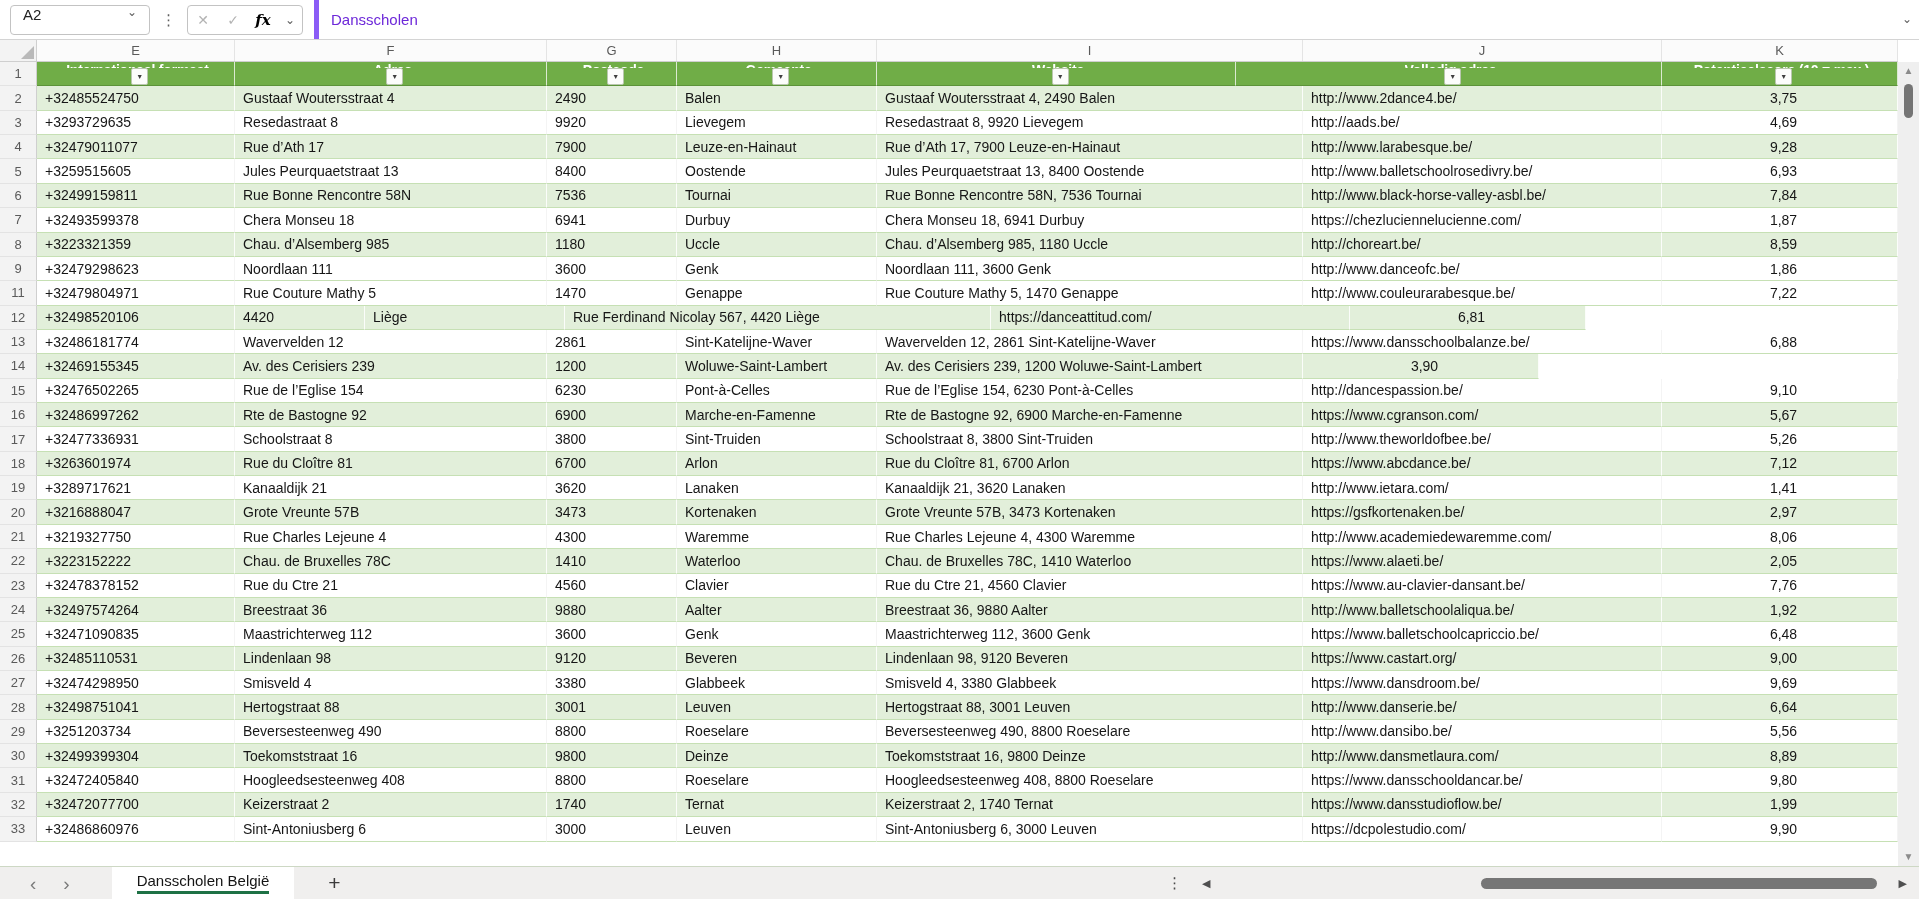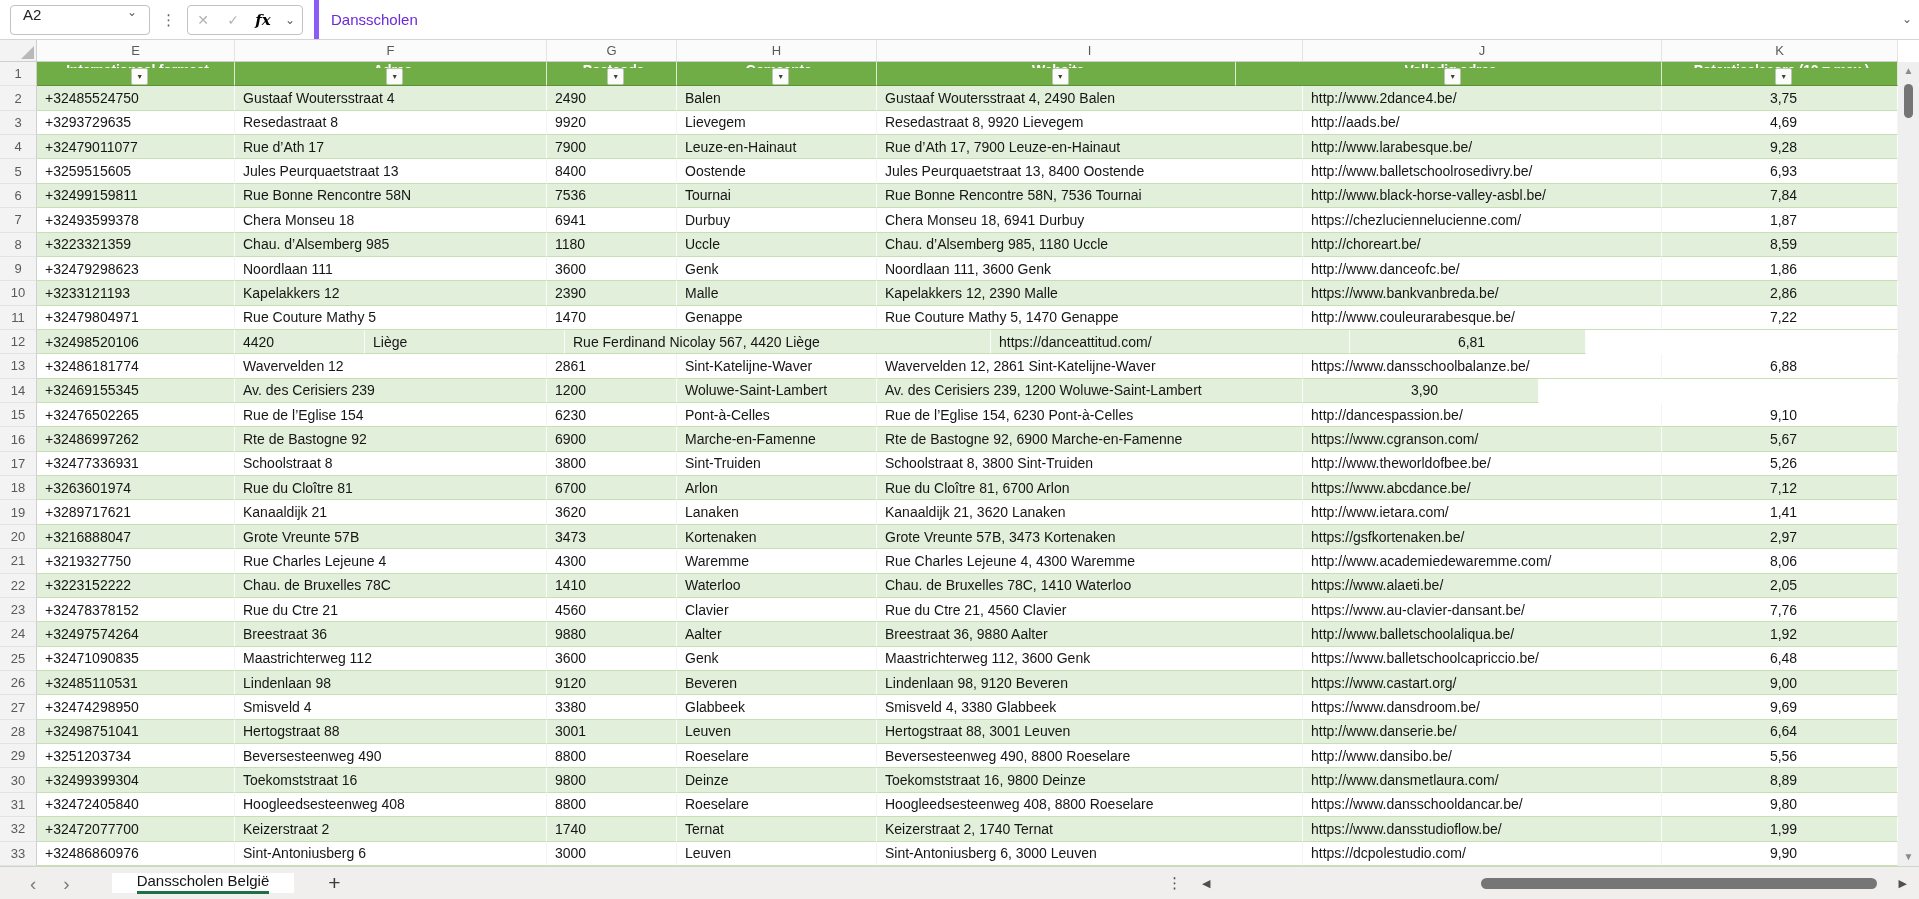--- a/index.html
+++ b/index.html
@@ -67,21 +67,21 @@
   .v-thumb { width:9px; height:34px; background:#757575; border-radius:5px; margin-top:4px; }
   .v-spacer { flex:1; }
 
   
   .bottom-bar { position:absolute; left:0; right:0; bottom:0; height:33px;
                 background:#f0efee; border-top:1px solid #cdd8c4;
                 display:flex; align-items:center; }
   .nav-chev { color:#7a7a7a; font-size:19px; line-height:1; }
   .nav-left { margin-left:30px; }
   .nav-right { margin-left:27px; }
-  .sheet-tab { height:20px; margin-left:42px; padding:0 25px; background:#fff;
+  .sheet-tab { height:33px; margin-left:42px; padding:0 25px; background:#fff;
                display:flex; align-items:center; }
   .tab-label { font-size:15px; color:#141414; padding-bottom:2px;
                border-bottom:3px solid #1e7145; }
   .add-tab { margin-left:34px; font-size:21px; color:#3c3c3c; }
   .h-area { margin-left:auto; display:flex; align-items:center; margin-right:12px; }
   .kebab2 { color:#4a4a4a; font-size:15px; margin-right:20px; }
   .h-arrow { font-size:11px; color:#4f4f4f; }
   .h-track { position:relative; width:672px; height:11px; margin:0 8px; }
   .h-thumb { position:absolute; top:0; left:262px; width:396px; height:11px;
              background:#767676; border-radius:6px; }
@@ -223,30 +223,20 @@
       </div>
       <div class="row">
         <div class="rownum">9</div>
         <div class="cell col0">+32479298623</div>
         <div class="cell col1">Noordlaan 111</div>
         <div class="cell col2">3600</div>
         <div class="cell col3">Genk</div>
         <div class="cell col4">Noordlaan 111, 3600 Genk</div>
         <div class="cell col5">http://www.danceofc.be/</div>
         <div class="cell col6 center">1,86</div>
-      </div>
-      <div class="row band">
-        <div class="rownum">10</div>
-        <div class="cell col0">+3233121193</div>
-        <div class="cell col1">Kapelakkers 12</div>
-        <div class="cell col2">2390</div>
-        <div class="cell col3">Malle</div>
-        <div class="cell col4">Kapelakkers 12, 2390 Malle</div>
-        <div class="cell col5">https://www.bankvanbreda.be/</div>
-        <div class="cell col6 center">2,86</div>
       </div>
       <div class="row">
         <div class="rownum">11</div>
         <div class="cell col0">+32479804971</div>
         <div class="cell col1">Rue Couture Mathy 5</div>
         <div class="cell col2">1470</div>
         <div class="cell col3">Genappe</div>
         <div class="cell col4">Rue Couture Mathy 5, 1470 Genappe</div>
         <div class="cell col5">http://www.couleurarabesque.be/</div>
         <div class="cell col6 center">7,22</div>

